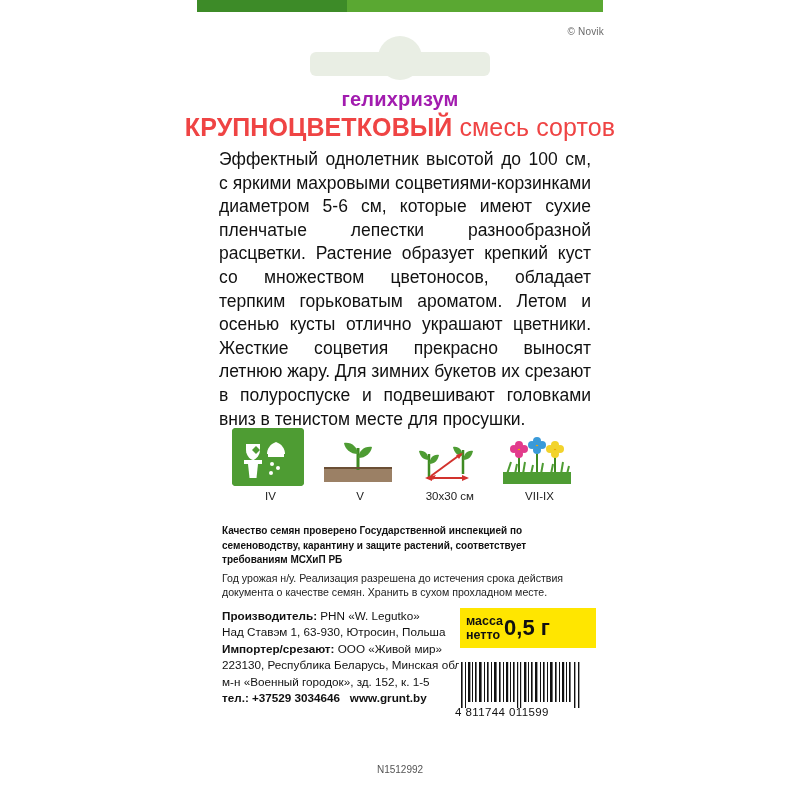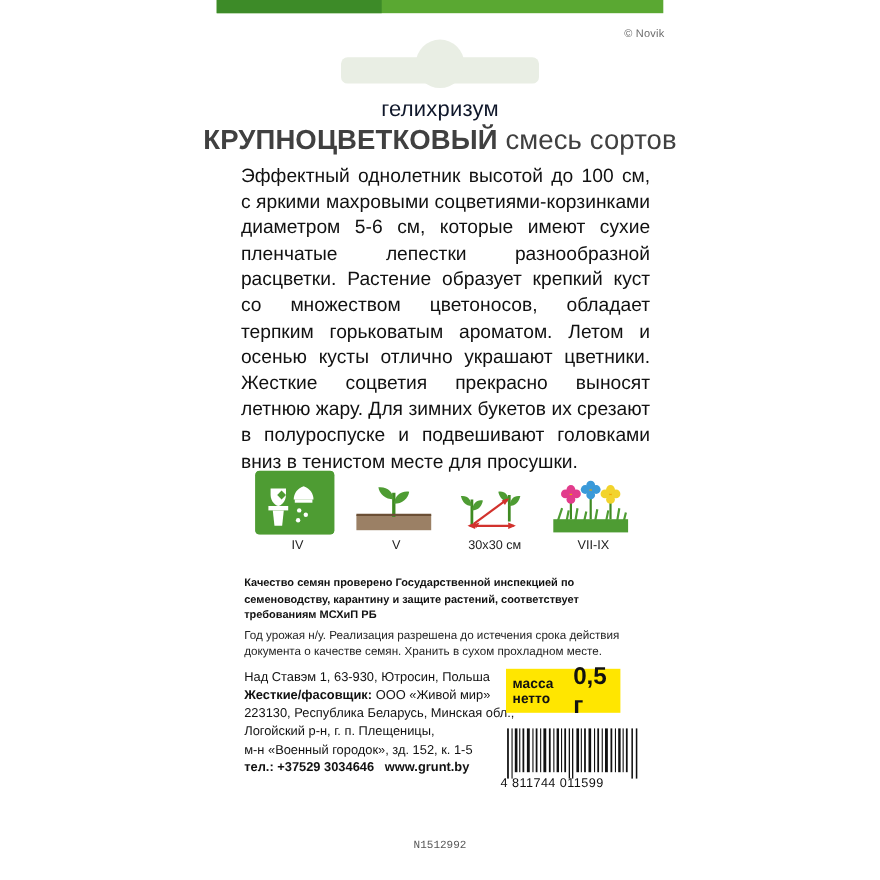--- a/index.html
+++ b/index.html
@@ -77,29 +77,29 @@
   
   .title-wrap {
     position: absolute;
     left: 0;
     top: 88px;
     width: 800px;
     text-align: center;
   }
   .title-small {
     font-size: 20px;
-    font-weight: normal;
-    color: #0f172a;
+    font-weight: bold;
+    color: #a21caf;
     letter-spacing: .2px;
   }
   .title-main {
     margin-top: 2px;
     font-size: 25px;
     font-weight: bold;
-    color: #404040;
+    color: #ef4444;
     letter-spacing: .1px;
   }
   .title-main .light {
     font-weight: normal;
   }
 
   
   .description {
     position: absolute;
     left: 219px;
@@ -171,38 +171,38 @@
     color: #111;
   }
   .producer b { font-weight: bold; }
   .producer .web { font-weight: bold; }
 
   
   .mass {
     position: absolute;
     left: 460px;
     top: 608px;
-    width: 104px;
+    width: 136px;
     height: 40px;
     background: #ffe600;
     display: flex;
     align-items: center;
     padding-left: 6px;
     box-sizing: border-box;
   }
   .mass-label {
     font-size: 12.5px;
     font-weight: bold;
     line-height: 14px;
     color: #111;
   }
   .mass-value {
     font-size: 22px;
     font-weight: bold;
-    margin-left: 18px;
+    margin-left: 1px;
     color: #111;
   }
 
   
   .barcode {
     position: absolute;
     left: 459px;
     top: 662px;
     width: 122px;
     height: 46px;
@@ -220,21 +220,20 @@
   }
 
   .serial {
     position: absolute;
     left: 0;
     top: 764px;
     width: 800px;
     text-align: center;
     font-size: 10px;
     color: #555;
-    font-family: Liberation Mono, monospace;
   }
 </style>
 </head>
 <body>
 
 <div class="packet">
 
   <div class="top-bar"></div>
   <div class="top-bar-dark"></div>
 
@@ -338,27 +337,30 @@
       </div>
       <div class="cap">VII-IX</div>
     </div>
 
   </div>
 
   <div class="quality">Качество семян проверено Государственной инспекцией по семеноводству, карантину и защите растений, соответствует требованиям МСХиП РБ</div>
   <div class="harvest">Год урожая н/у. Реализация разрешена до истечения срока действия документа о качестве семян. Хранить в сухом прохладном месте.</div>
 
   <div class="producer">
+    <div>
+      <b>Производитель:</b>
+      <span>PHN «W. Legutko»</span>
+    </div>
     <div>Над Ставэм 1, 63-930, Ютросин, Польша</div>
     <div>
-      <b>Жесткие/фасовщик:</b>
+      <b>Импортер/срезают:</b>
       <span>ООО «Живой мир»</span>
     </div>
     <div>223130, Республика Беларусь, Минская обл.,</div>
-    <div>Логойский р-н, г. п. Плещеницы,</div>
     <div>м-н «Военный городок», зд. 152, к. 1-5</div>
     <div>
       <b>тел.: +37529 3034646</b>
       &nbsp;
       <b class="web">www.grunt.by</b>
     </div>
   </div>
 
   <div class="mass">
     <div class="mass-label">

